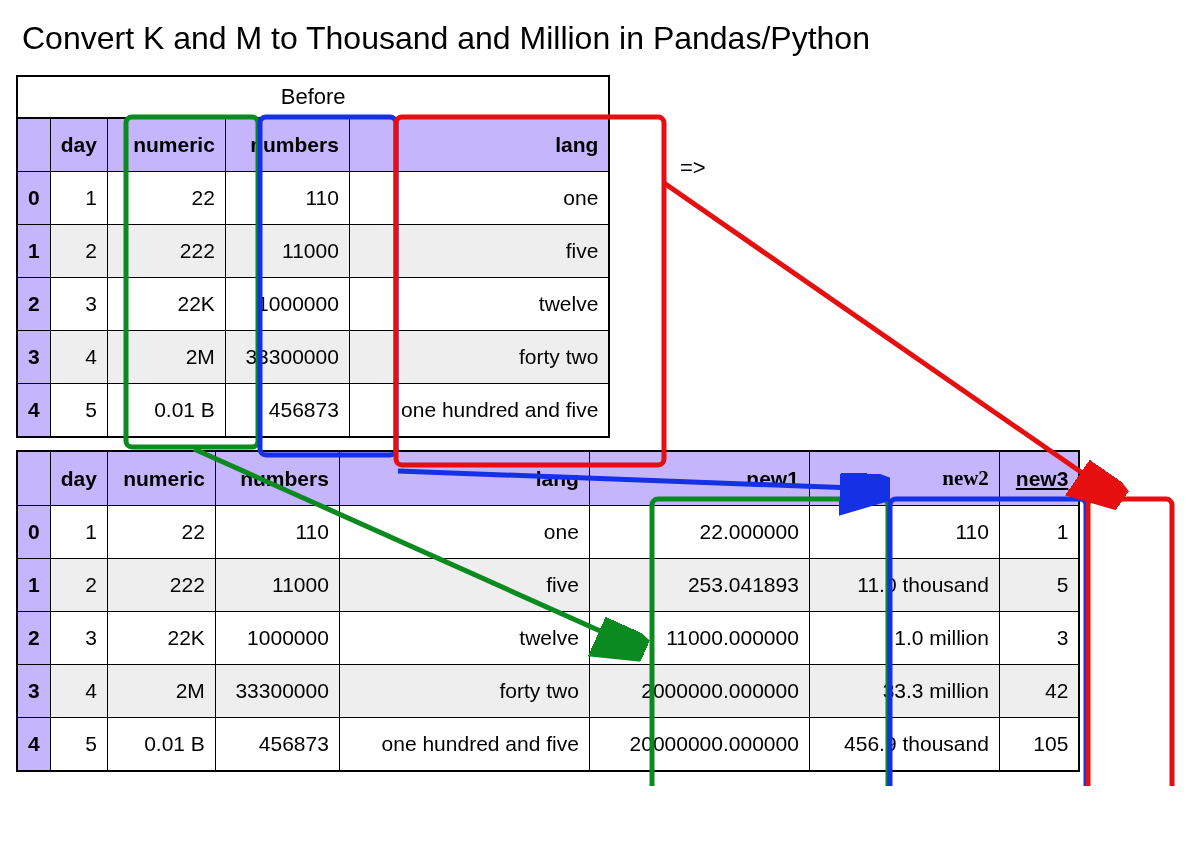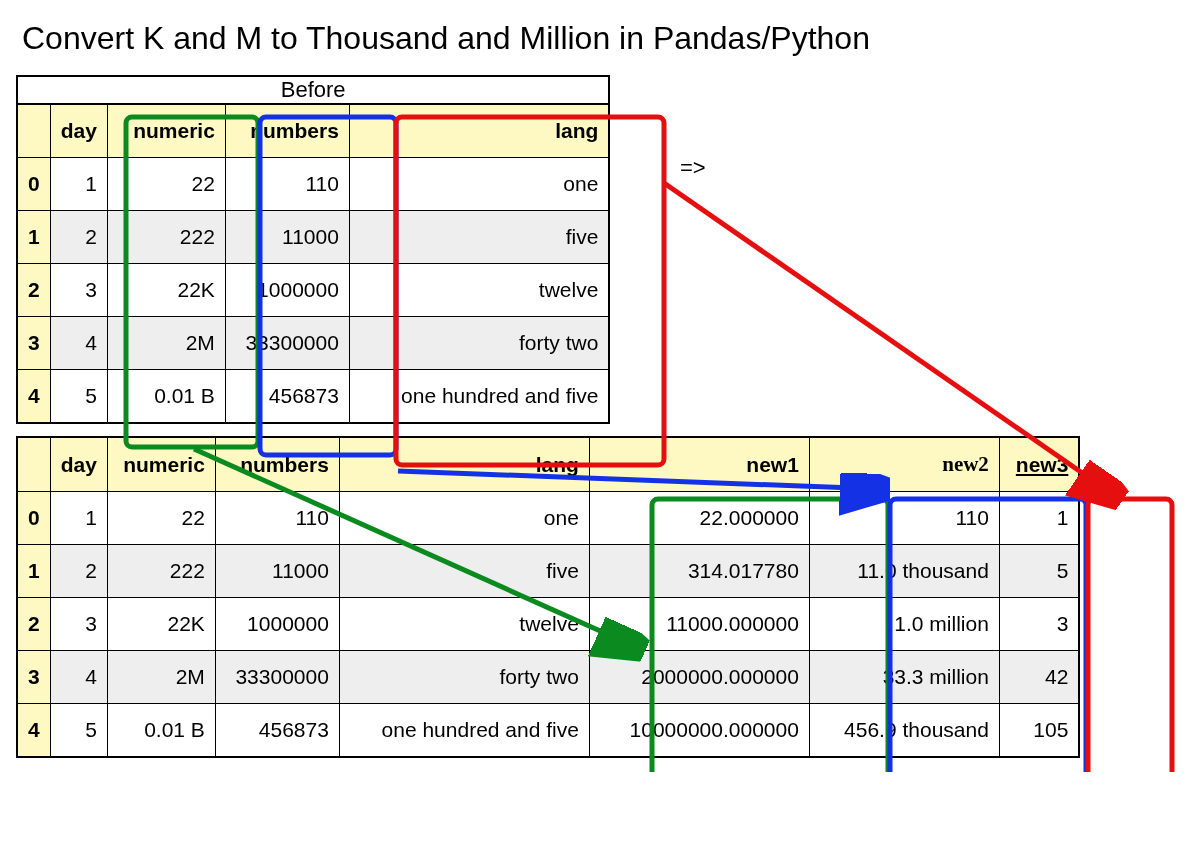--- a/index.html
+++ b/index.html
@@ -20,31 +20,31 @@
     position: relative;
   }
   table {
     border-collapse: collapse;
     font-size: 21px;
     border: 2px solid #000;
   }
   caption {
     border: 2px solid #000;
     border-bottom: none;
-    padding: 0 0;
+    padding: 7px 0;
     font-size: 22px;
   }
   th, td {
     border: 1px solid #000;
     padding: 14px 10px;
     text-align: right;
     white-space: nowrap;
   }
   th {
-    background: #fef9c3;
+    background: #c4b5fd;
     font-weight: 700;
   }
   th.corner {
     min-width: 32px;
   }
   th.rowhead {
     text-align: center;
     min-width: 32px;
   }
   tbody tr:nth-child(even) td { background: #eeeeee; }
@@ -166,21 +166,21 @@
         <td>22.000000</td>
         <td>110</td>
         <td>1</td>
       </tr>
       <tr>
         <th class="rowhead">1</th>
         <td>2</td>
         <td>222</td>
         <td>11000</td>
         <td>five</td>
-        <td>314.017780</td>
+        <td>253.041893</td>
         <td>11.0 thousand</td>
         <td>5</td>
       </tr>
       <tr>
         <th class="rowhead">2</th>
         <td>3</td>
         <td>22K</td>
         <td>1000000</td>
         <td>twelve</td>
         <td>11000.000000</td>
@@ -196,21 +196,21 @@
         <td>2000000.000000</td>
         <td>33.3 million</td>
         <td>42</td>
       </tr>
       <tr>
         <th class="rowhead">4</th>
         <td>5</td>
         <td>0.01 B</td>
         <td>456873</td>
         <td>one hundred and five</td>
-        <td>10000000.000000</td>
+        <td>20000000.000000</td>
         <td>456.9 thousand</td>
         <td>105</td>
       </tr>
     </tbody>
   </table>
 
   <svg class="overlay" width="1180" height="790">
     <defs>
       <marker id="ah-green" markerWidth="10" markerHeight="10" refX="8" refY="3" orient="auto">
         <path d="M0,0 L9,3 L0,6 Z" class="arr-green"></path>

